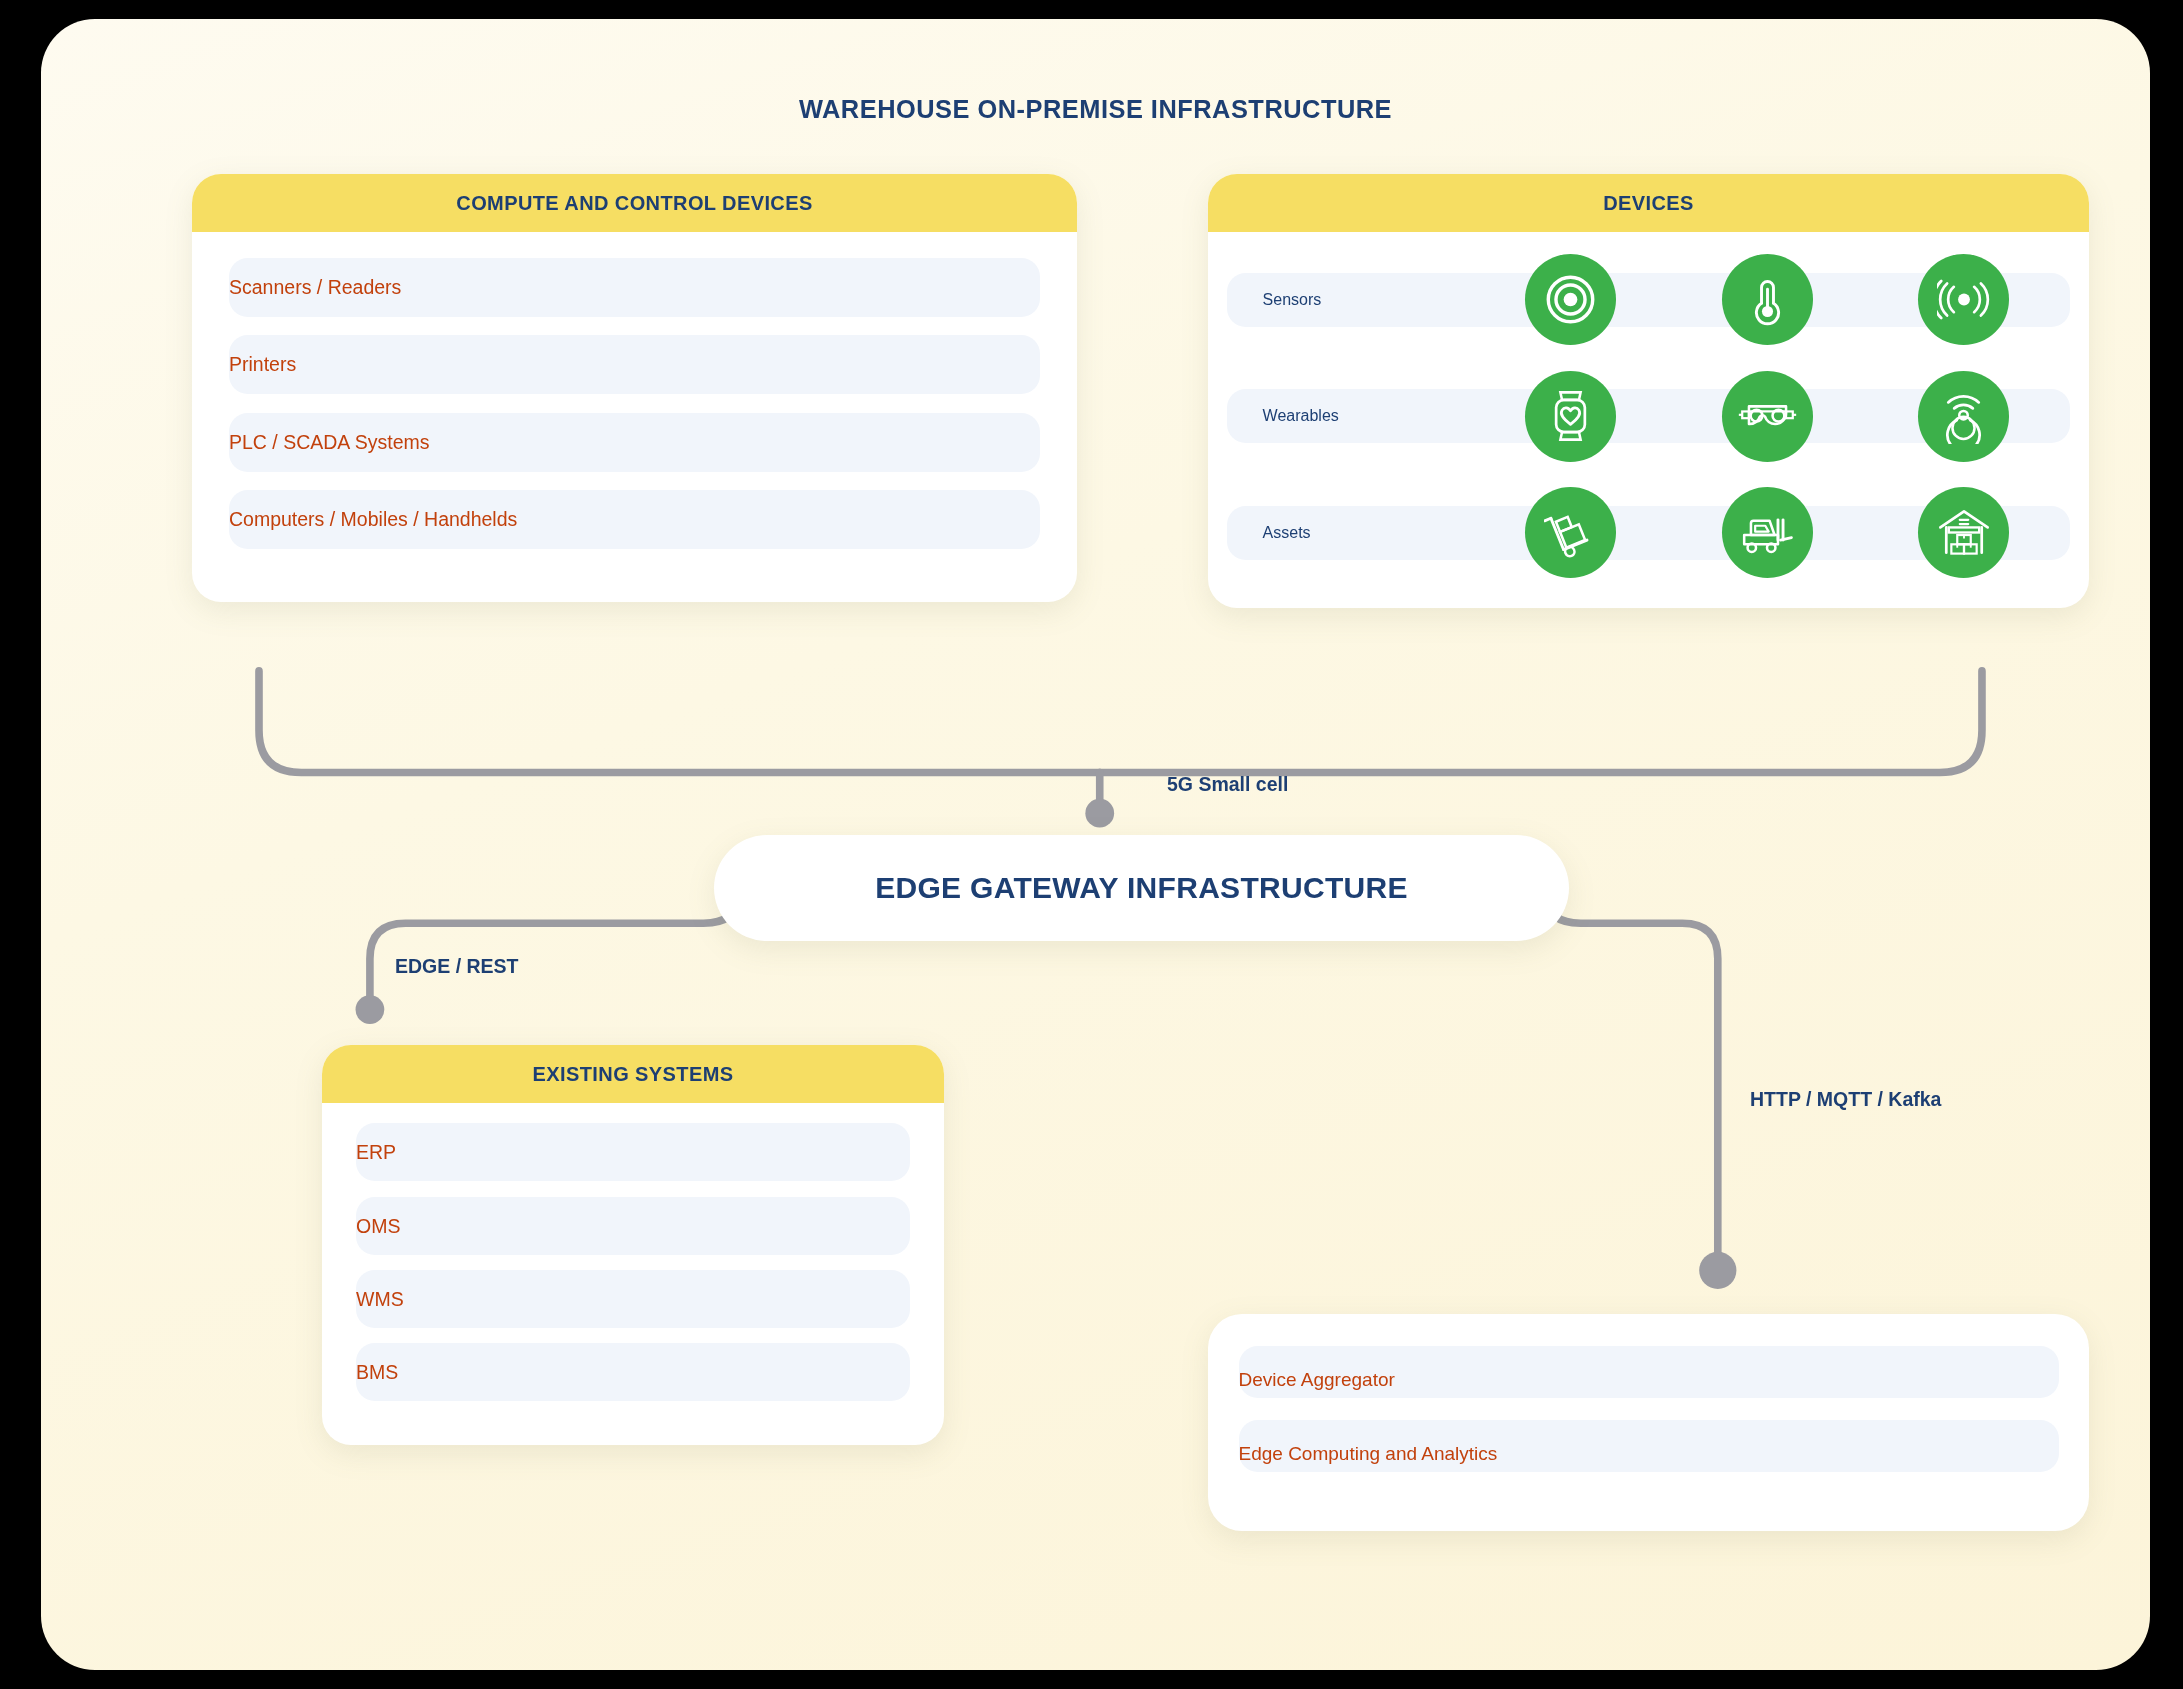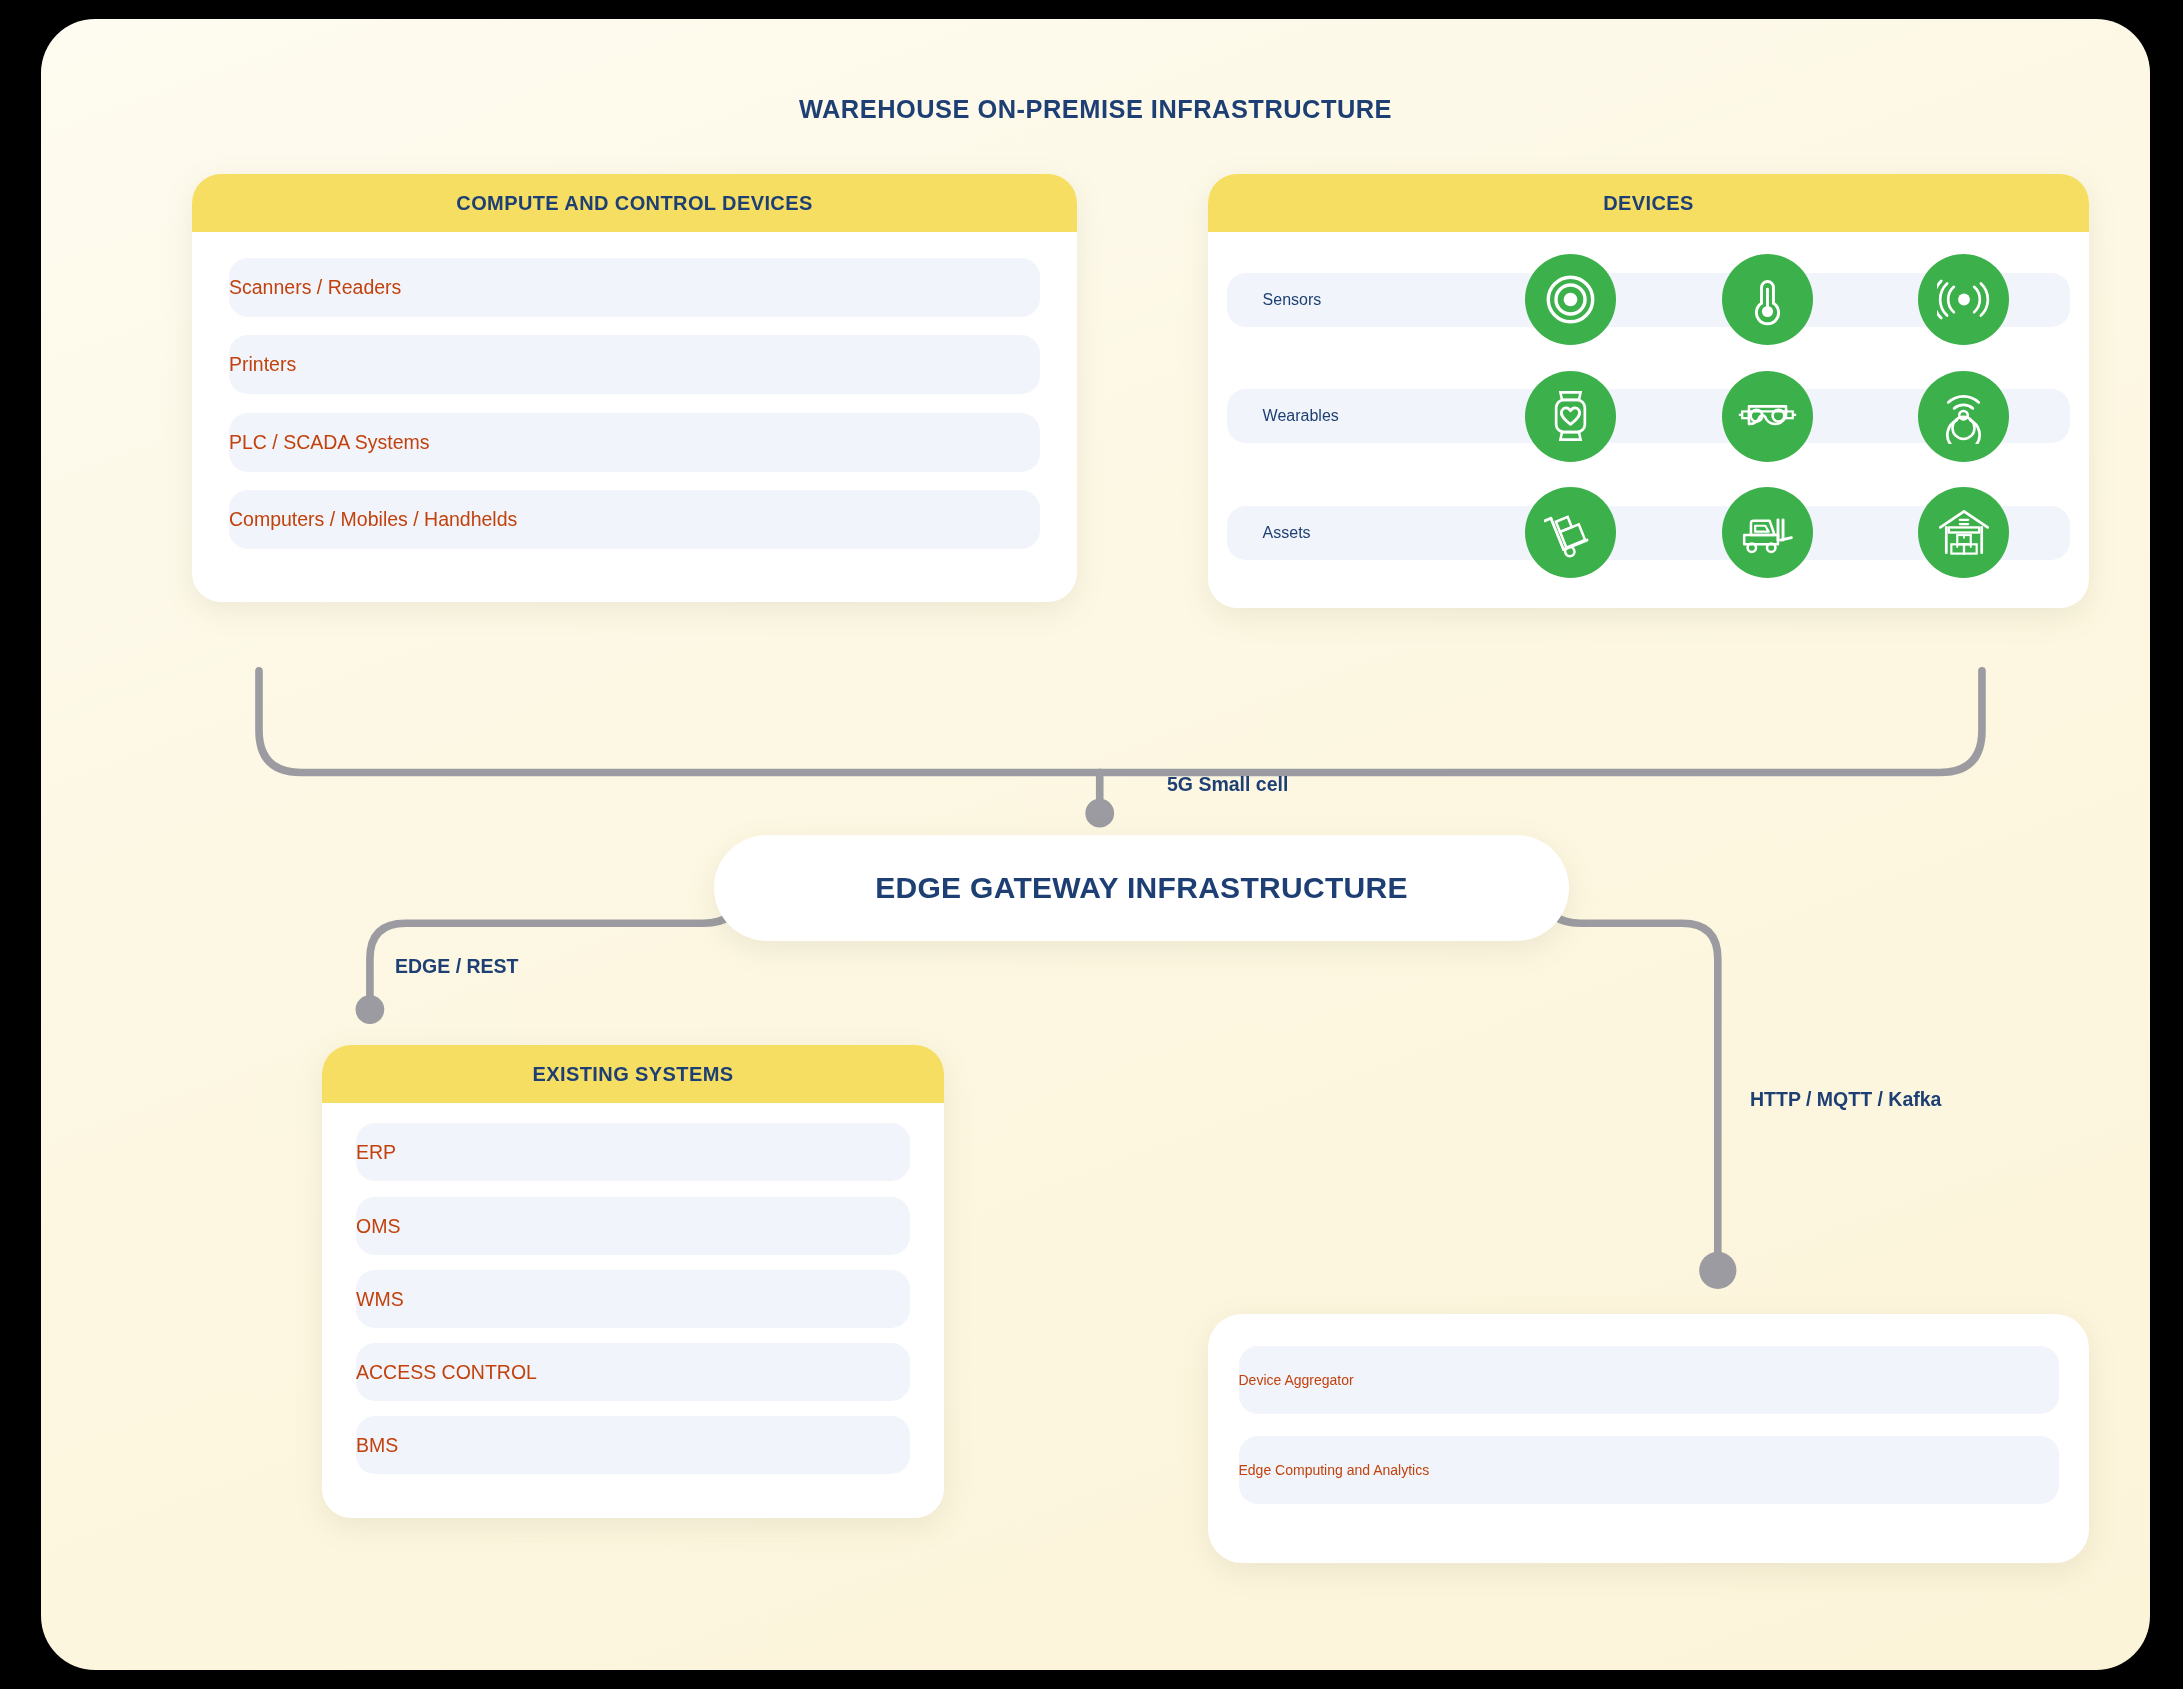--- a/index.html
+++ b/index.html
@@ -160,21 +160,21 @@
   #existing-card .row-pill { height: 58px; line-height: 58px; margin-bottom: 15.2px; }
 
   
   #edge-services-card {
     left: 1167px;
     top: 1295px;
     width: 881px;
     border-radius: 34px;
   }
   #edge-services-card .card-body { padding: 32px 30.5px 37px 30.5px; }
-  #edge-services-card .row-pill { height: 68px; line-height: 68px; margin-bottom: 22px; font-size: 14px; }
+  #edge-services-card .row-pill { height: 52px; line-height: 68px; margin-bottom: 22px; font-size: 19px; }
 
   
   #connectors {
     position: absolute;
     left: 0;
     top: 0;
     width: 2109px;
     height: 1651px;
     pointer-events: none;
   }
@@ -362,21 +362,20 @@
   <div id="edge-gateway">
     <span>EDGE GATEWAY INFRASTRUCTURE</span>
   </div>
 
   <div class="card" id="existing-card">
     <div class="card-header">EXISTING SYSTEMS</div>
     <div class="card-body">
       <div class="row-pill">ERP</div>
       <div class="row-pill">OMS</div>
       <div class="row-pill">WMS</div>
-      <div class="row-pill">ACCESS CONTROL</div>
       <div class="row-pill">BMS</div>
     </div>
   </div>
 
   <div class="card" id="edge-services-card">
     <div class="card-body">
       <div class="row-pill">Device Aggregator</div>
       <div class="row-pill">Edge Computing and Analytics</div>
     </div>
   </div>

